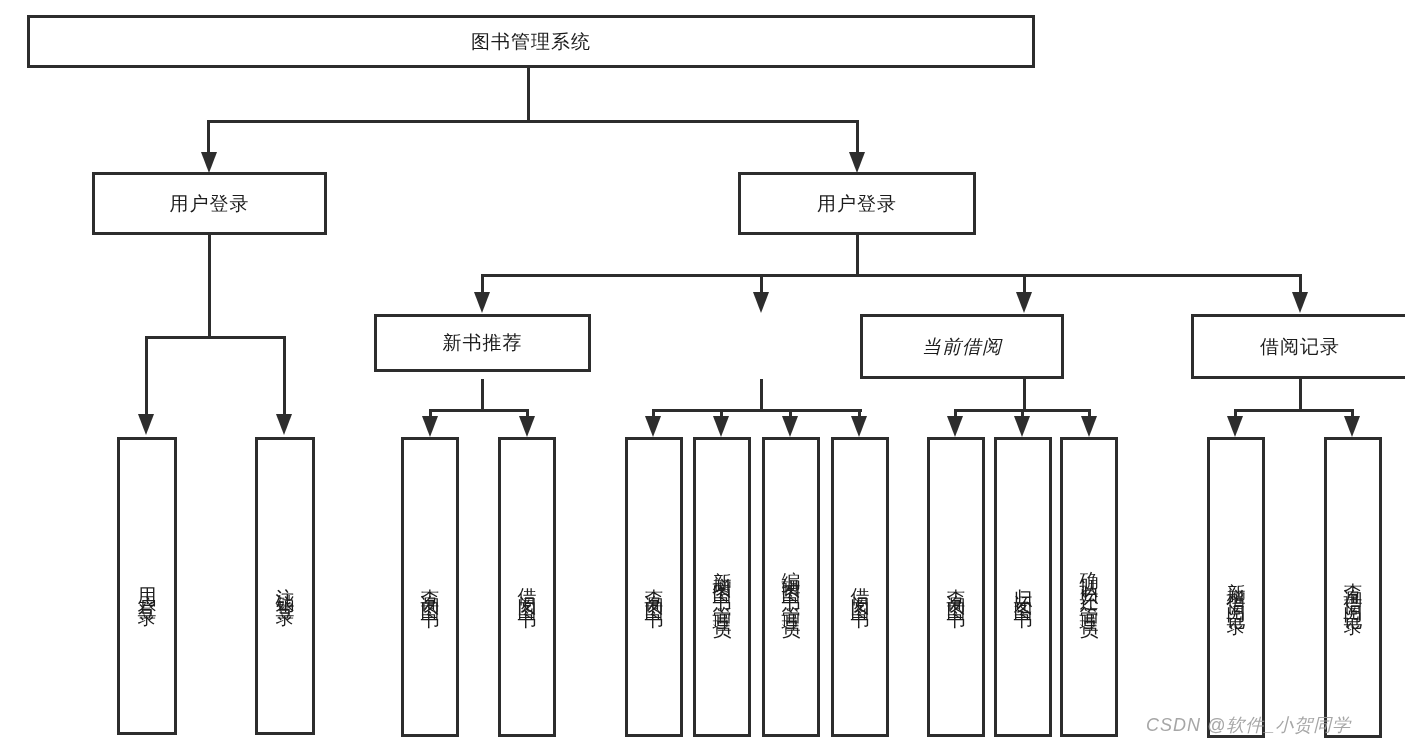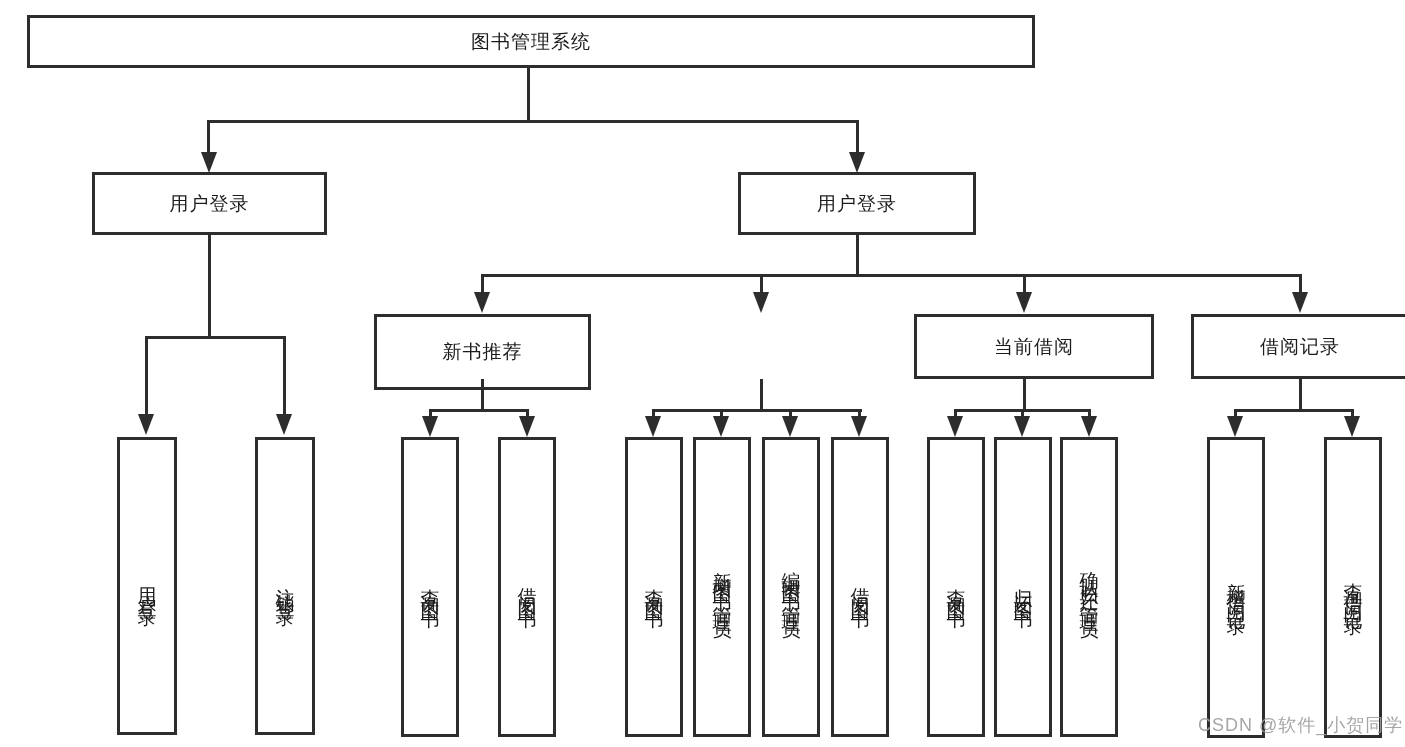--- a/index.html
+++ b/index.html
@@ -25,23 +25,23 @@
     white-space:nowrap;color:#1c1c1c;
   }
   .v{position:absolute;width:3px;background:#2d2d2d;}
   .h{position:absolute;height:3px;background:#2d2d2d;}
   .arr{
     position:absolute;width:0;height:0;
     border-left:8px solid transparent;border-right:8px solid transparent;
     border-top:21px solid #2d2d2d;
   }
   .watermark{
-    position:absolute;left:1186px;top:713px;z-index:6;
+    position:absolute;left:1134px;top:713px;z-index:6;
     font-size:18px;color:rgba(158,158,158,0.92);
-    letter-spacing:1px;white-space:nowrap;
+    letter-spacing:1px;white-space:nowrap;font-style:italic;
   }
 </style>
 </head>
 <body>
 
 <div id="stage">
 
   <div class="box" style="left:15px;top:15px;width:1008px;height:53px;">
     <span>图书管理系统</span>
   </div>
@@ -71,24 +71,24 @@
   <div class="h" style="left:469px;top:274px;width:821px;"></div>
   <div class="v" style="left:469px;top:274px;height:20px;"></div>
   <div class="arr" style="left:462px;top:292px;"></div>
   <div class="v" style="left:748px;top:274px;height:20px;"></div>
   <div class="arr" style="left:741px;top:292px;"></div>
   <div class="v" style="left:1011px;top:274px;height:20px;"></div>
   <div class="arr" style="left:1004px;top:292px;"></div>
   <div class="v" style="left:1287px;top:274px;height:20px;"></div>
   <div class="arr" style="left:1280px;top:292px;"></div>
 
-  <div class="box" style="left:362px;top:314px;width:217px;height:76px;">
+  <div class="box" style="left:362px;top:314px;width:217px;height:58px;">
     <span>新书推荐</span>
   </div>
-  <div class="box" style="left:902px;top:314px;width:240px;height:65px;">
+  <div class="box" style="left:848px;top:314px;width:204px;height:65px;font-style:italic;">
     <span>当前借阅</span>
   </div>
   <div class="box" style="left:1179px;top:314px;width:218px;height:65px;">
     <span>借阅记录</span>
   </div>
 
   <div class="v" style="left:469px;top:379px;height:32px;"></div>
   <div class="h" style="left:417px;top:409px;width:100px;"></div>
   <div class="v" style="left:417px;top:409px;height:8px;"></div>
   <div class="arr" style="left:410px;top:416px;"></div>

